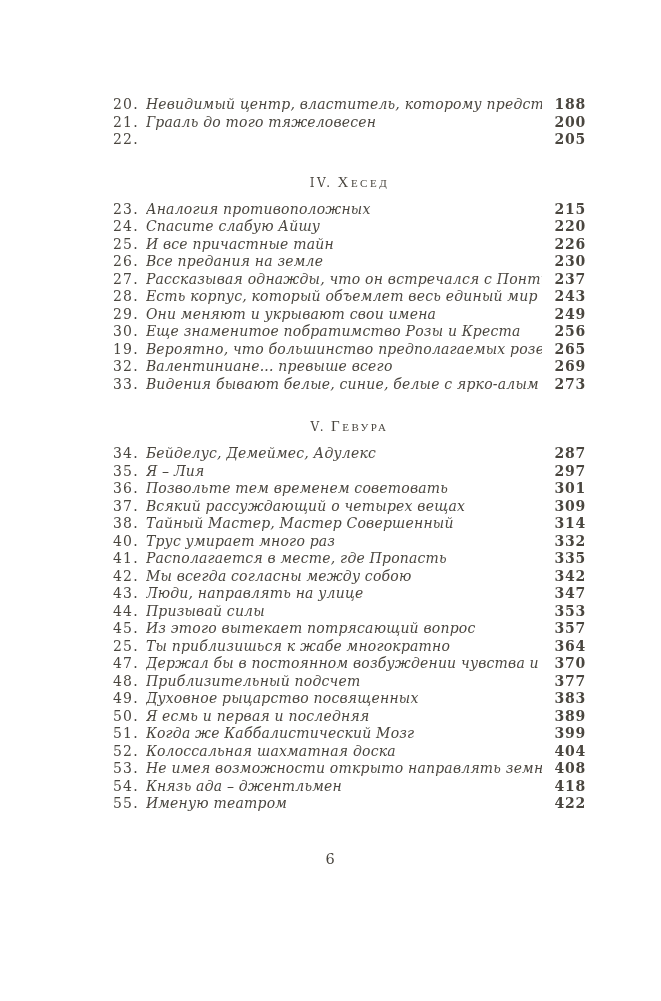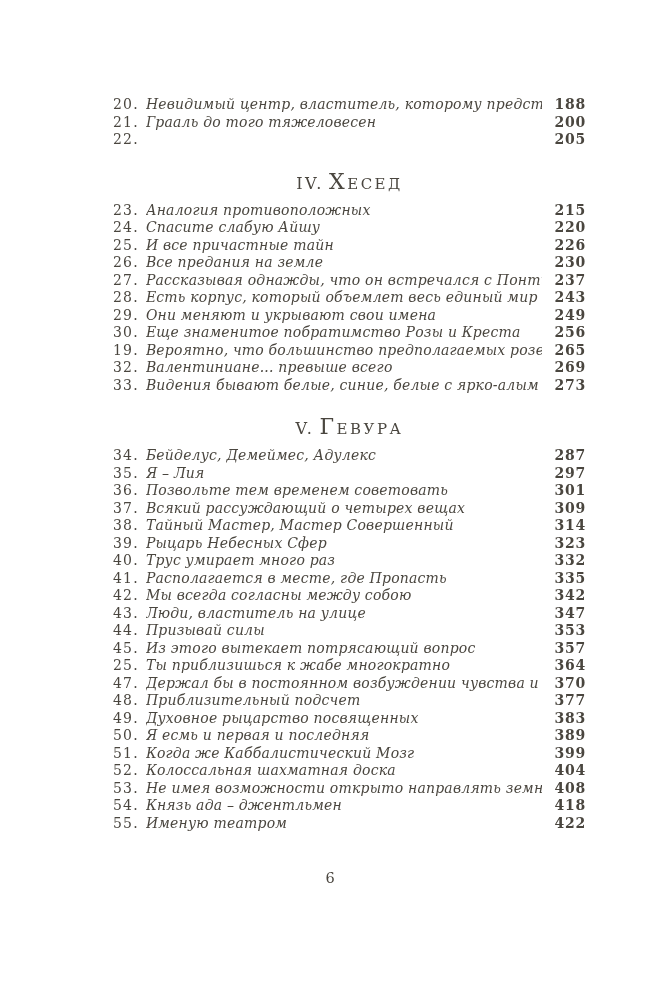--- a/index.html
+++ b/index.html
@@ -65,28 +65,29 @@
     font-weight: bold;
   }
   .section-heading {
     text-align: center;
     margin-top: 22px;
     margin-bottom: 7px;
     line-height: 22px;
     color: var(--text-color);
   }
   .heading-numeral {
-    font-size: 16px;
+    font-size: 12px;
     letter-spacing: 2.5px;
     text-transform: uppercase;
   }
   .heading-name {
     font-variant: small-caps;
-    font-size: 22px;
+    font-size: 15px;
     letter-spacing: 2.5px;
+    font-family: Liberation Serif, serif;
   }
   .folio {
     text-align: center;
     margin-top: 38px;
     font-size: 14.5px;
     letter-spacing: 1px;
   }
 </style>
 </head>
 <body>
@@ -222,26 +223,20 @@
         <span class="toc-page">309</span>
   </div>
 
   <div class="toc-row">
     <span class="toc-num">38.</span>
         <span class="toc-title">Тайный Мастер, Мастер Совершенный</span>
         <span class="toc-leader"></span>
         <span class="toc-page">314</span>
   </div>
 
-  <div class="toc-row">
-    <span class="toc-num">39.</span>
-        <span class="toc-title">Рыцарь Небесных Сфер</span>
-        <span class="toc-leader"></span>
-        <span class="toc-page">323</span>
-  </div>
 
   <div class="toc-row">
     <span class="toc-num">40.</span>
         <span class="toc-title">Трус умирает много раз</span>
         <span class="toc-leader"></span>
         <span class="toc-page">332</span>
   </div>
 
   <div class="toc-row">
     <span class="toc-num">41.</span>
@@ -252,21 +247,21 @@
 
   <div class="toc-row">
     <span class="toc-num">42.</span>
         <span class="toc-title">Мы всегда согласны между собою</span>
         <span class="toc-leader"></span>
         <span class="toc-page">342</span>
   </div>
 
   <div class="toc-row">
     <span class="toc-num">43.</span>
-        <span class="toc-title">Люди, властитель на улице</span>
+        <span class="toc-title">Люди, направлять на улице</span>
         <span class="toc-leader"></span>
         <span class="toc-page">347</span>
   </div>
 
   <div class="toc-row">
     <span class="toc-num">44.</span>
         <span class="toc-title">Призывай силы</span>
         <span class="toc-leader"></span>
         <span class="toc-page">353</span>
   </div>

